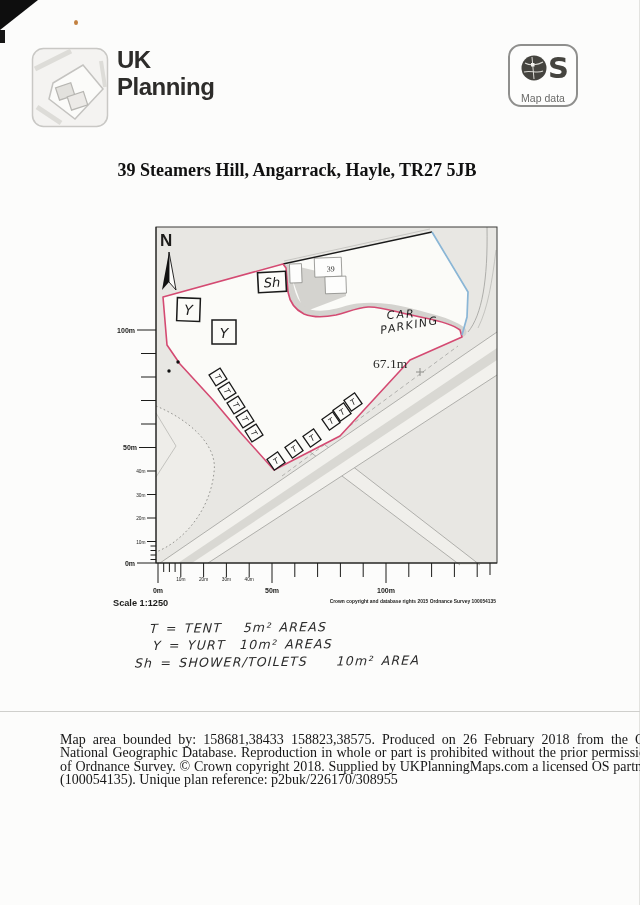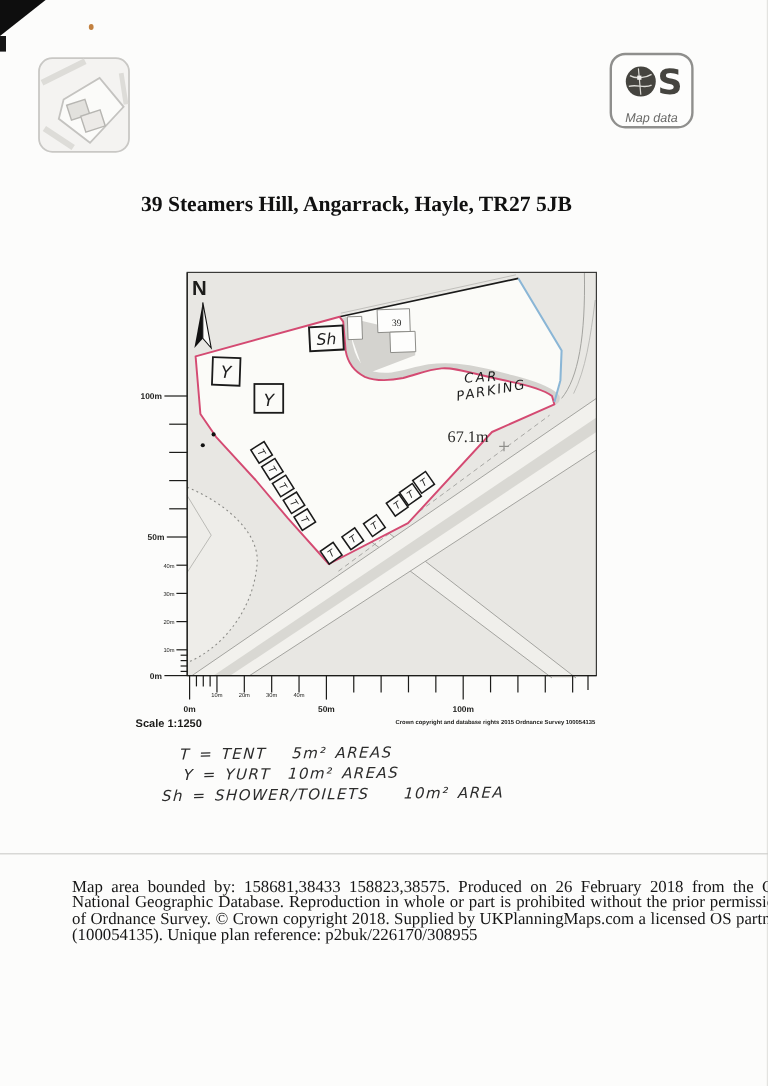--- a/index.html
+++ b/index.html
@@ -17,21 +17,20 @@
     font-family:"Liberation Sans",sans-serif;
   }
   .os-badge{
     position:absolute;left:508px;top:44px;width:70px;height:63px;
     border:2.5px solid #8f8f8d;border-radius:13px;box-sizing:border-box;
     background:#fdfdfc;text-align:center;
   }
   .os-badge .badge-label{
     font-size:10.5px;color:#6a6a68;margin-top:1px;
     font-family:"Liberation Sans",sans-serif;
-    font-style:italic;
   }
   
   .page-title{
     position:absolute;top:160px;left:0;width:100%;
     text-align:center;transform:translateX(-23px);
     font-family:"Liberation Serif",serif;font-weight:bold;font-size:18px;color:#111;
   }
   
   .map-wrap{position:absolute;left:100px;top:220px;width:410px;height:395px;}
   
@@ -73,20 +72,22 @@
   <svg class="logo-icon" width="78" height="81" viewBox="0 0 78 81">
     <rect x="1.5" y="1.5" width="75" height="78" rx="11" fill="#f4f3f1" stroke="#c9c8c5" stroke-width="1.5"></rect>
     <path d="M4,22 L40,4" stroke="#dddcd8" stroke-width="5" fill="none"></path>
     <path d="M6,60 L30,76" stroke="#dddcd8" stroke-width="5" fill="none"></path>
     <path d="M70,14 L74,40" stroke="#dddcd8" stroke-width="4" fill="none"></path>
     <polygon points="22,36 52,18 72,42 44,72 18,52" fill="#fbfbf9" stroke="#c4c3c0" stroke-width="1.5"></polygon>
     <rect x="26" y="38" width="16" height="13" transform="rotate(-18 34 44)" fill="#e2e1dd" stroke="#b7b6b2" stroke-width="1.2"></rect>
     <rect x="38" y="47" width="17" height="14" transform="rotate(-18 46 54)" fill="#eceae7" stroke="#b7b6b2" stroke-width="1.2"></rect>
   </svg>
   <div class="logo-text">
+    <div>UK</div>
+    <div>Planning</div>
   </div>
 
   <div class="os-badge">
     <svg width="62" height="36" viewBox="0 0 62 36" style="margin-top:5px">
       <circle cx="22" cy="17" r="12.5" fill="#45443f"></circle>
       <path d="M13,12 C18,15 26,14 31,11" stroke="#dcdbd6" stroke-width="1.1" fill="none"></path>
       <path d="M12,21 C19,19 25,23 31,20" stroke="#dcdbd6" stroke-width="1.1" fill="none"></path>
       <path d="M20,6 L22,28" stroke="#dcdbd6" stroke-width="1" fill="none"></path>
       <rect x="19" y="12" width="3.5" height="3.5" fill="#f2f1ee"></rect>
       <text x="36" y="27" font-size="29" font-weight="bold" fill="#45443f" font-family="DejaVu Sans, sans-serif">S</text>

